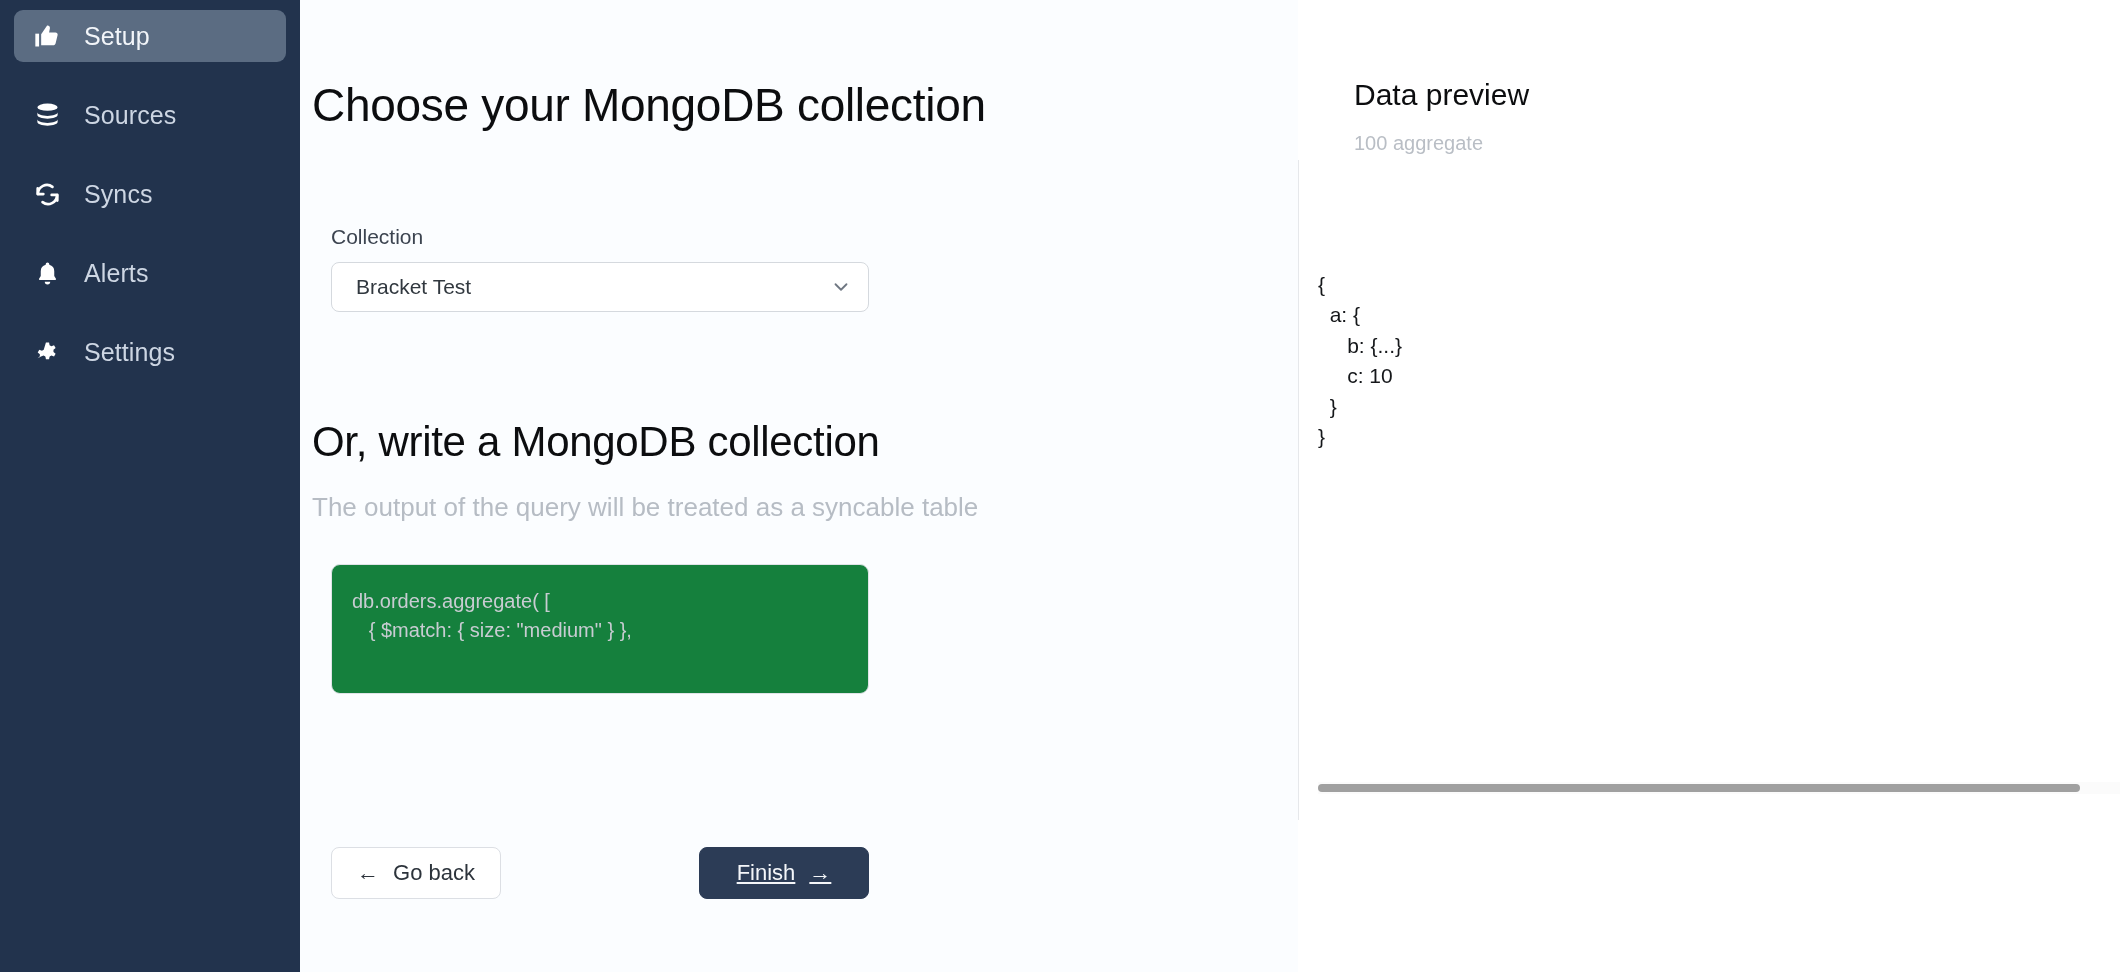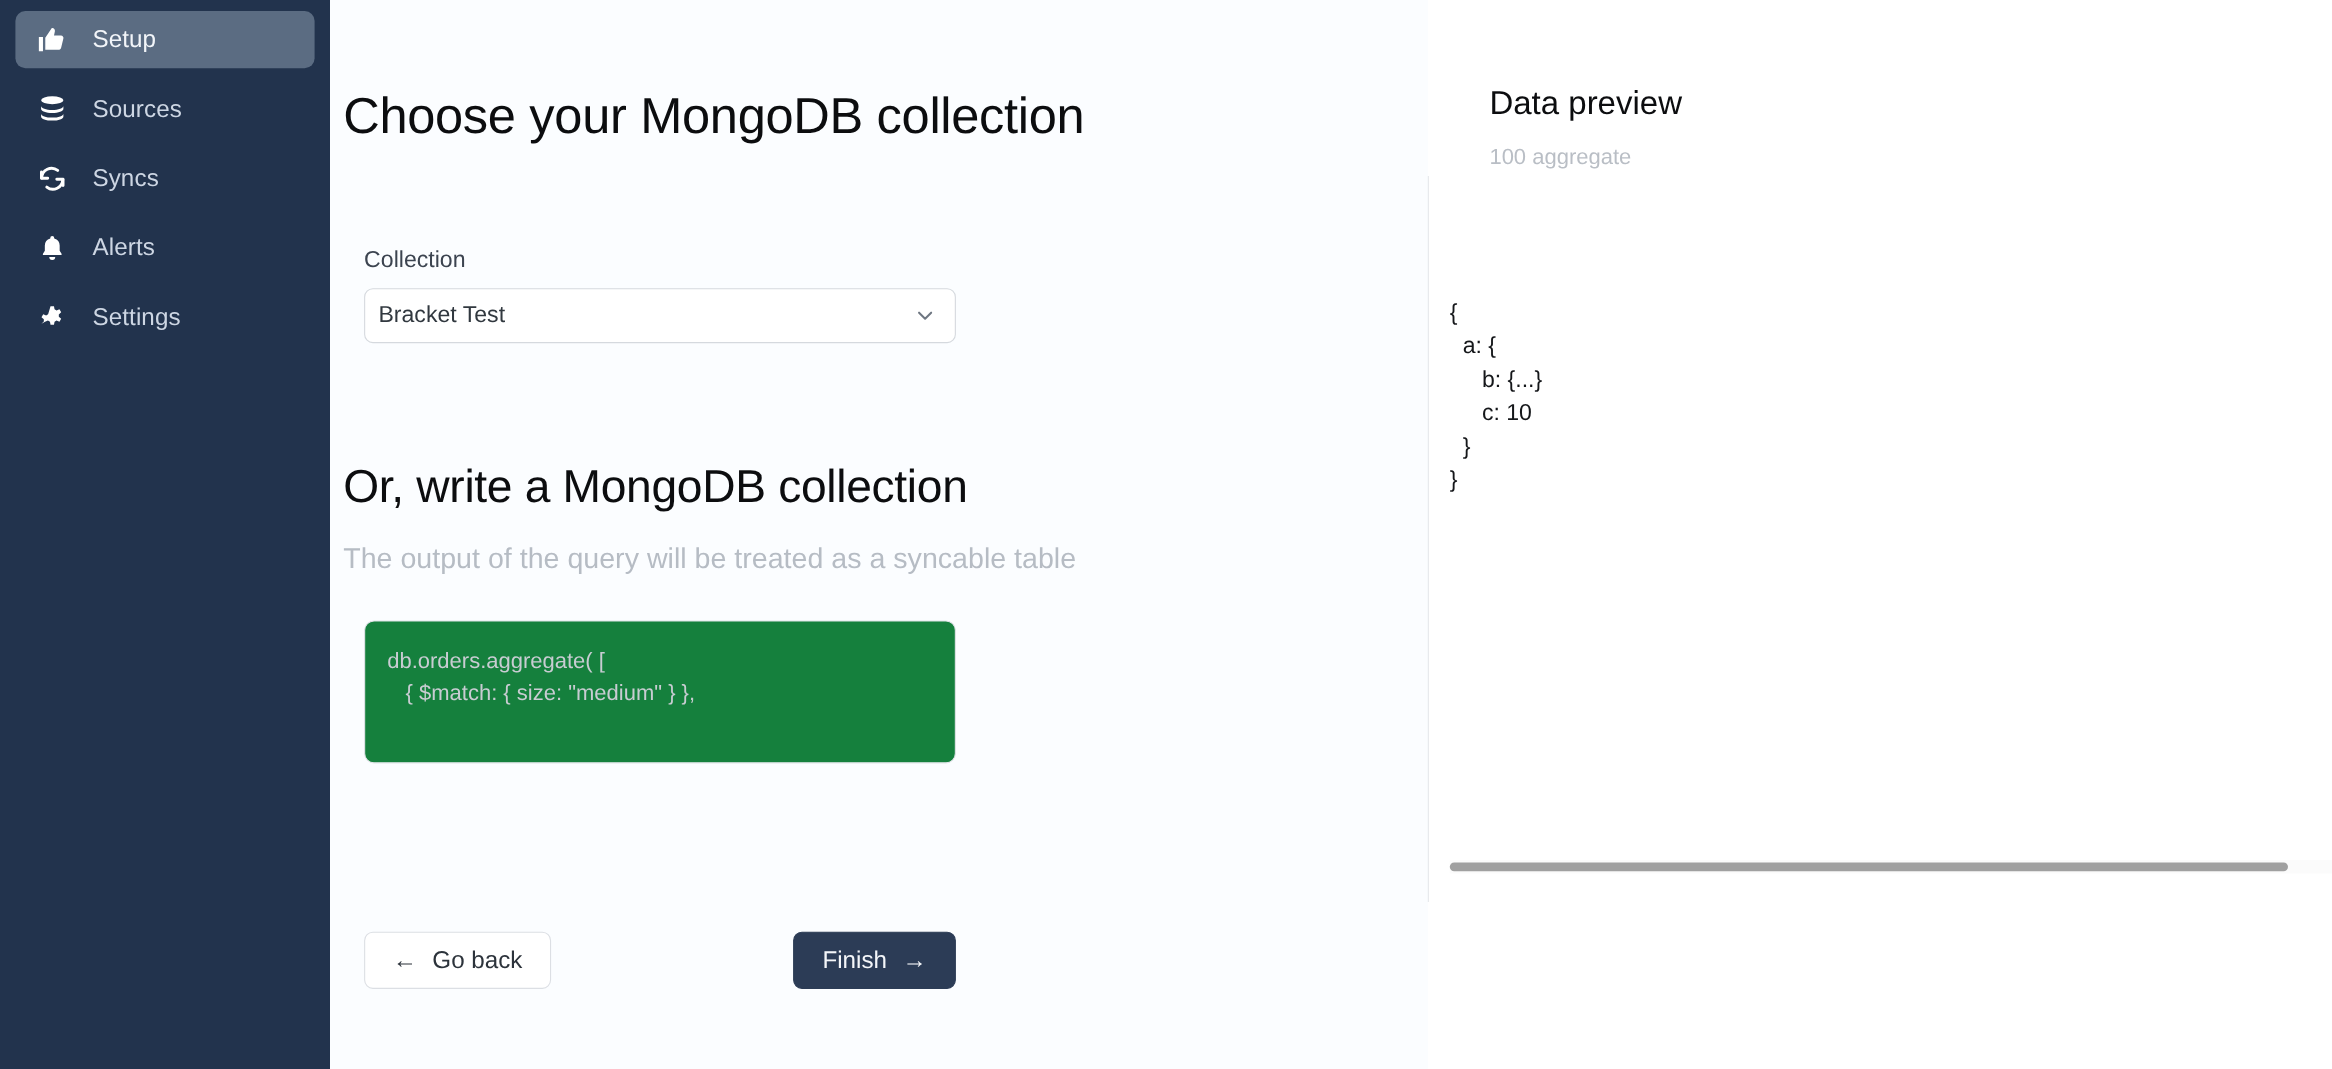--- a/index.html
+++ b/index.html
@@ -28,23 +28,23 @@
     gap: 0;
   }
   .nav-item {
     display: flex;
     align-items: center;
     gap: 22px;
     height: 52px;
     padding: 0 18px;
     border-radius: 9px;
     color: #cdd6e3;
-    font-size: 22px;
+    font-size: 25px;
     cursor: pointer;
-    margin-bottom: 11px;
+    margin-bottom: 27px;
   }
   .nav-item.active {
     background: #5b6c82;
     color: #f2f5f9;
   }
   .nav-item .nav-icon {
     width: 30px; height: 30px;
     display: flex; align-items: center; justify-content: center;
     flex: 0 0 30px;
   }
@@ -91,21 +91,21 @@
     position: absolute;
     left: 31px;
     top: 262px;
     width: 538px;
     height: 50px;
     background: #ffffff;
     border: 1px solid #d5d9de;
     border-radius: 8px;
     display: flex;
     align-items: center;
-    padding: 0 16px 0 12px;
+    padding: 0 16px 0 24px;
     cursor: pointer;
   }
   .select-value {
     flex: 1 1 auto;
     font-size: 21px;
     color: #31383f;
   }
   .select-caret { width: 22px; height: 22px; flex: 0 0 22px; color: #6f7782; }
   .select-caret svg { display: block; }
 
@@ -171,24 +171,25 @@
     position: absolute;
     left: 0; top: 0;
     width: 170px;
     background: #fff;
     border: 1px solid #dcdfe4;
     color: #2c333b;
   }
   .btn-primary {
     position: absolute;
     right: 0; top: 0;
-    width: 148px;
+    width: 170px;
     background: #2c3c56;
     border: 1px solid #2c3c56;
     color: #f4f6f9;
+    text-decoration: underline;
   }
   .btn .arrow { font-size: 22px; line-height: 1; }
 
   
   #preview {
     position: absolute;
     left: 998px; top: 0;
     width: 1122px; height: 972px;
     background: #ffffff;
   }

